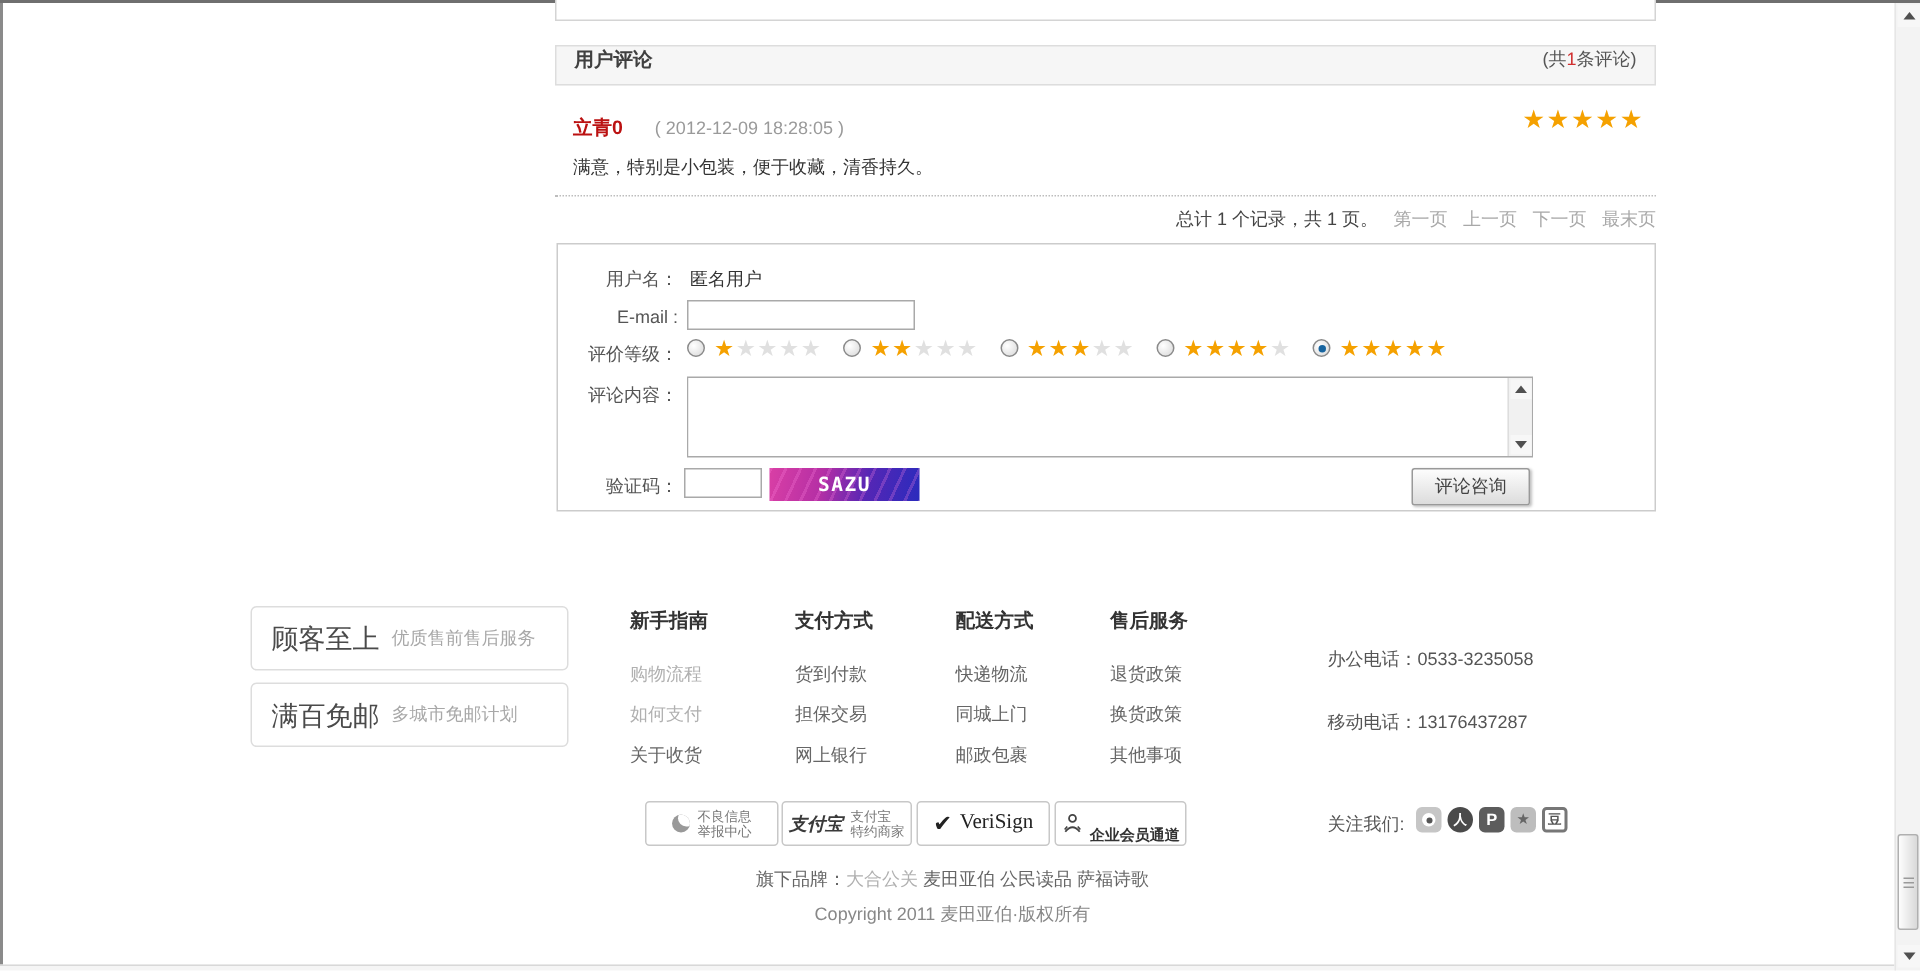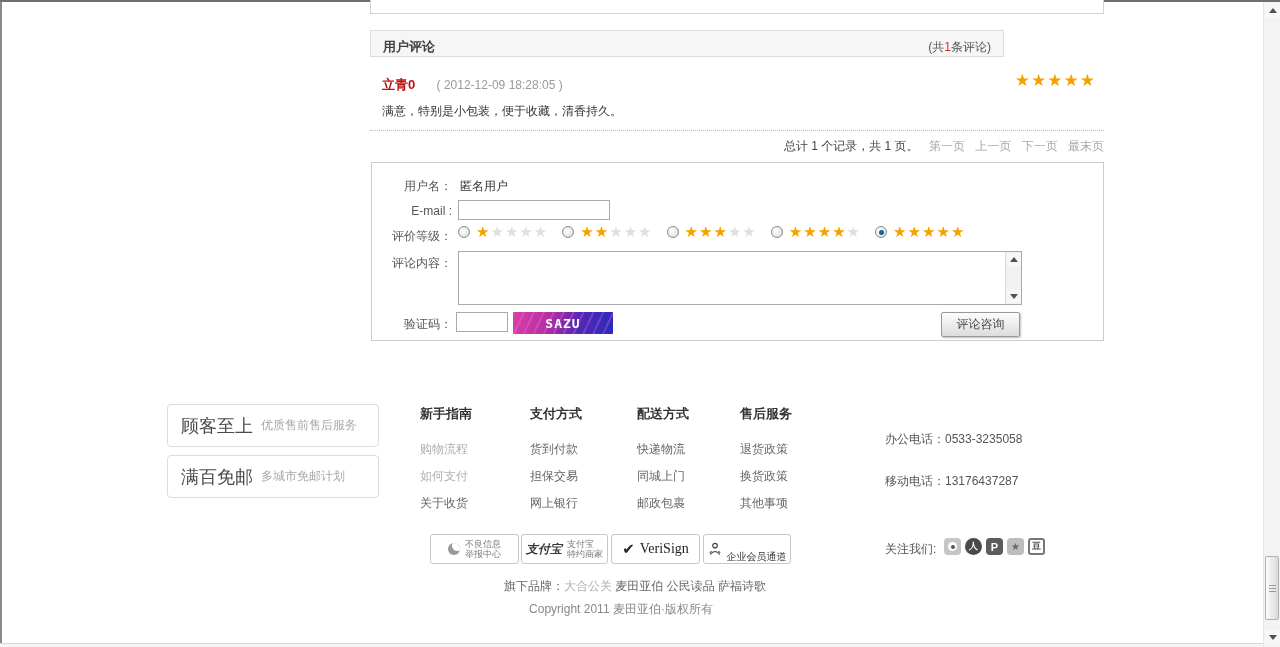--- a/index.html
+++ b/index.html
@@ -20,22 +20,22 @@
   .tri-down { width:0; height:0; border-left:4px solid transparent; border-right:4px solid transparent; border-top:5px solid #505050; }
   .sb-thumb { position:absolute; left:1px; top:554px; width:14px; height:64px; border:1px solid #b0b0b0; border-radius:2px;
     background:linear-gradient(to right,#fdfdfd,#d9d9d9); display:flex; flex-direction:column; align-items:center; justify-content:center; gap:2px; }
   .grip { width:7px; height:1px; background:#9a9a9a; }
 
   
   .remnant { left:370px; top:0; width:734px; height:14px; background:#fff;
     border:1px solid #d4d4d4; border-top:none; }
 
   
-  .c-header { left:370px; top:30px; width:634px; height:27px; background:#f6f6f6; border:1px solid #ddd;
-    display:flex; align-items:flex-end; justify-content:space-between; padding:0 12px; }
+  .c-header { left:370px; top:30px; width:734px; height:27px; background:#f6f6f6; border:1px solid #ddd;
+    display:flex; align-items:flex-start; justify-content:space-between; padding:0 12px; }
   .c-title { font-weight:bold; font-size:13px; color:#404040; }
   .c-count { color:#555; }
   .c-count .num { color:#d03030; }
 
   
   .rv-stars { left:370px; top:70px; width:734px; text-align:right; padding-right:8px;
     color:#F5A100; font-size:17px; letter-spacing:1px; }
   .rv-head { left:382px; top:76px; }
   .rv-author { color:#bb1111; font-weight:bold; font-size:13px; }
   .rv-date { color:#9a9a9a; margin-left:18px; }
@@ -99,38 +99,38 @@
 
   
   .badge { position:absolute; top:534px; height:30px; border:1px solid #c8c8c8; border-radius:3px; background:#fff;
     display:flex; align-items:center; justify-content:center; gap:5px; color:#555; }
   .bdg-2line { font-size:9px; line-height:10px; color:#777; }
   .crescent { width:12px; height:12px; border-radius:50%; background:#999; position:relative; overflow:hidden; flex:none; }
   .crescent::after { content:""; position:absolute; left:4px; top:-3px; width:11px; height:11px; border-radius:50%; background:#fff; }
   .alipay-logo { font-weight:bold; font-style:italic; font-size:12px; color:#3a3a3a; }
   .verisign-check { font-weight:bold; font-size:15px; color:#222; }
   .verisign-name { font-family:"Liberation Serif",serif; font-size:14px; color:#222; }
-  .member-label { font-weight:normal; font-size:10px; color:#333;margin-top:15px; }
+  .member-label { font-weight:bold; font-size:10px; color:#333;margin-top:15px; }
 
   
   .follow-label { left:885px; top:541px; color:#555; }
   .social { left:944px; top:538px; display:flex; gap:4px; align-items:center; }
   .sico { width:17px; height:17px; border-radius:4px; display:flex; align-items:center; justify-content:center; flex:none; }
   .ic-weibo { background:#c6c6c6; position:relative; }
   .ic-weibo .eye { width:9px; height:9px; background:#fff; border-radius:50%; display:flex; align-items:center; justify-content:center; }
   .ic-weibo .pupil { width:4px; height:4px; background:#555; border-radius:50%; }
   .ic-renren { background:#4a4a4a; border-radius:50%; color:#fff; font-size:9px; font-weight:bold; }
   .ic-pengyou { background:#5c5c5c; color:#fff; font-size:11px; font-weight:bold; }
   .ic-qzone { background:#bdbdbd; color:#666; font-size:10px; }
   .ic-douban { background:#fff; border:2px solid #777; border-radius:3px; color:#555; font-size:9px; font-weight:bold; }
 
   
   .brands { left:420px; top:578px; width:430px; text-align:center; color:#666; }
   .brands .muted { color:#b0b0b0; }
-  .copyright { left:406px; top:601px; width:430px; text-align:center; color:#888; }
+  .copyright { left:420px; top:601px; width:430px; text-align:center; color:#888; }
   .cnzz-wrap { left:420px; top:650px; width:430px; text-align:center; }
   .cnzz { display:inline-flex; border:1px solid #777; height:13px; vertical-align:top; }
   .cnzz-label { background:#eee; font:bold 8px/11px "DejaVu Sans Mono",monospace; padding:0 3px; color:#111; }
   .cnzz-flag { width:17px; background:#2e6b2e; display:flex; flex-direction:column; justify-content:space-evenly; padding:1px 1px; }
   .stripe { height:2px; }
   .stripe1 { background:#6f8fc0; } .stripe2 { background:#c05050; } .stripe3 { background:#50a050; }
 </style>
 </head>
 <body>
 

